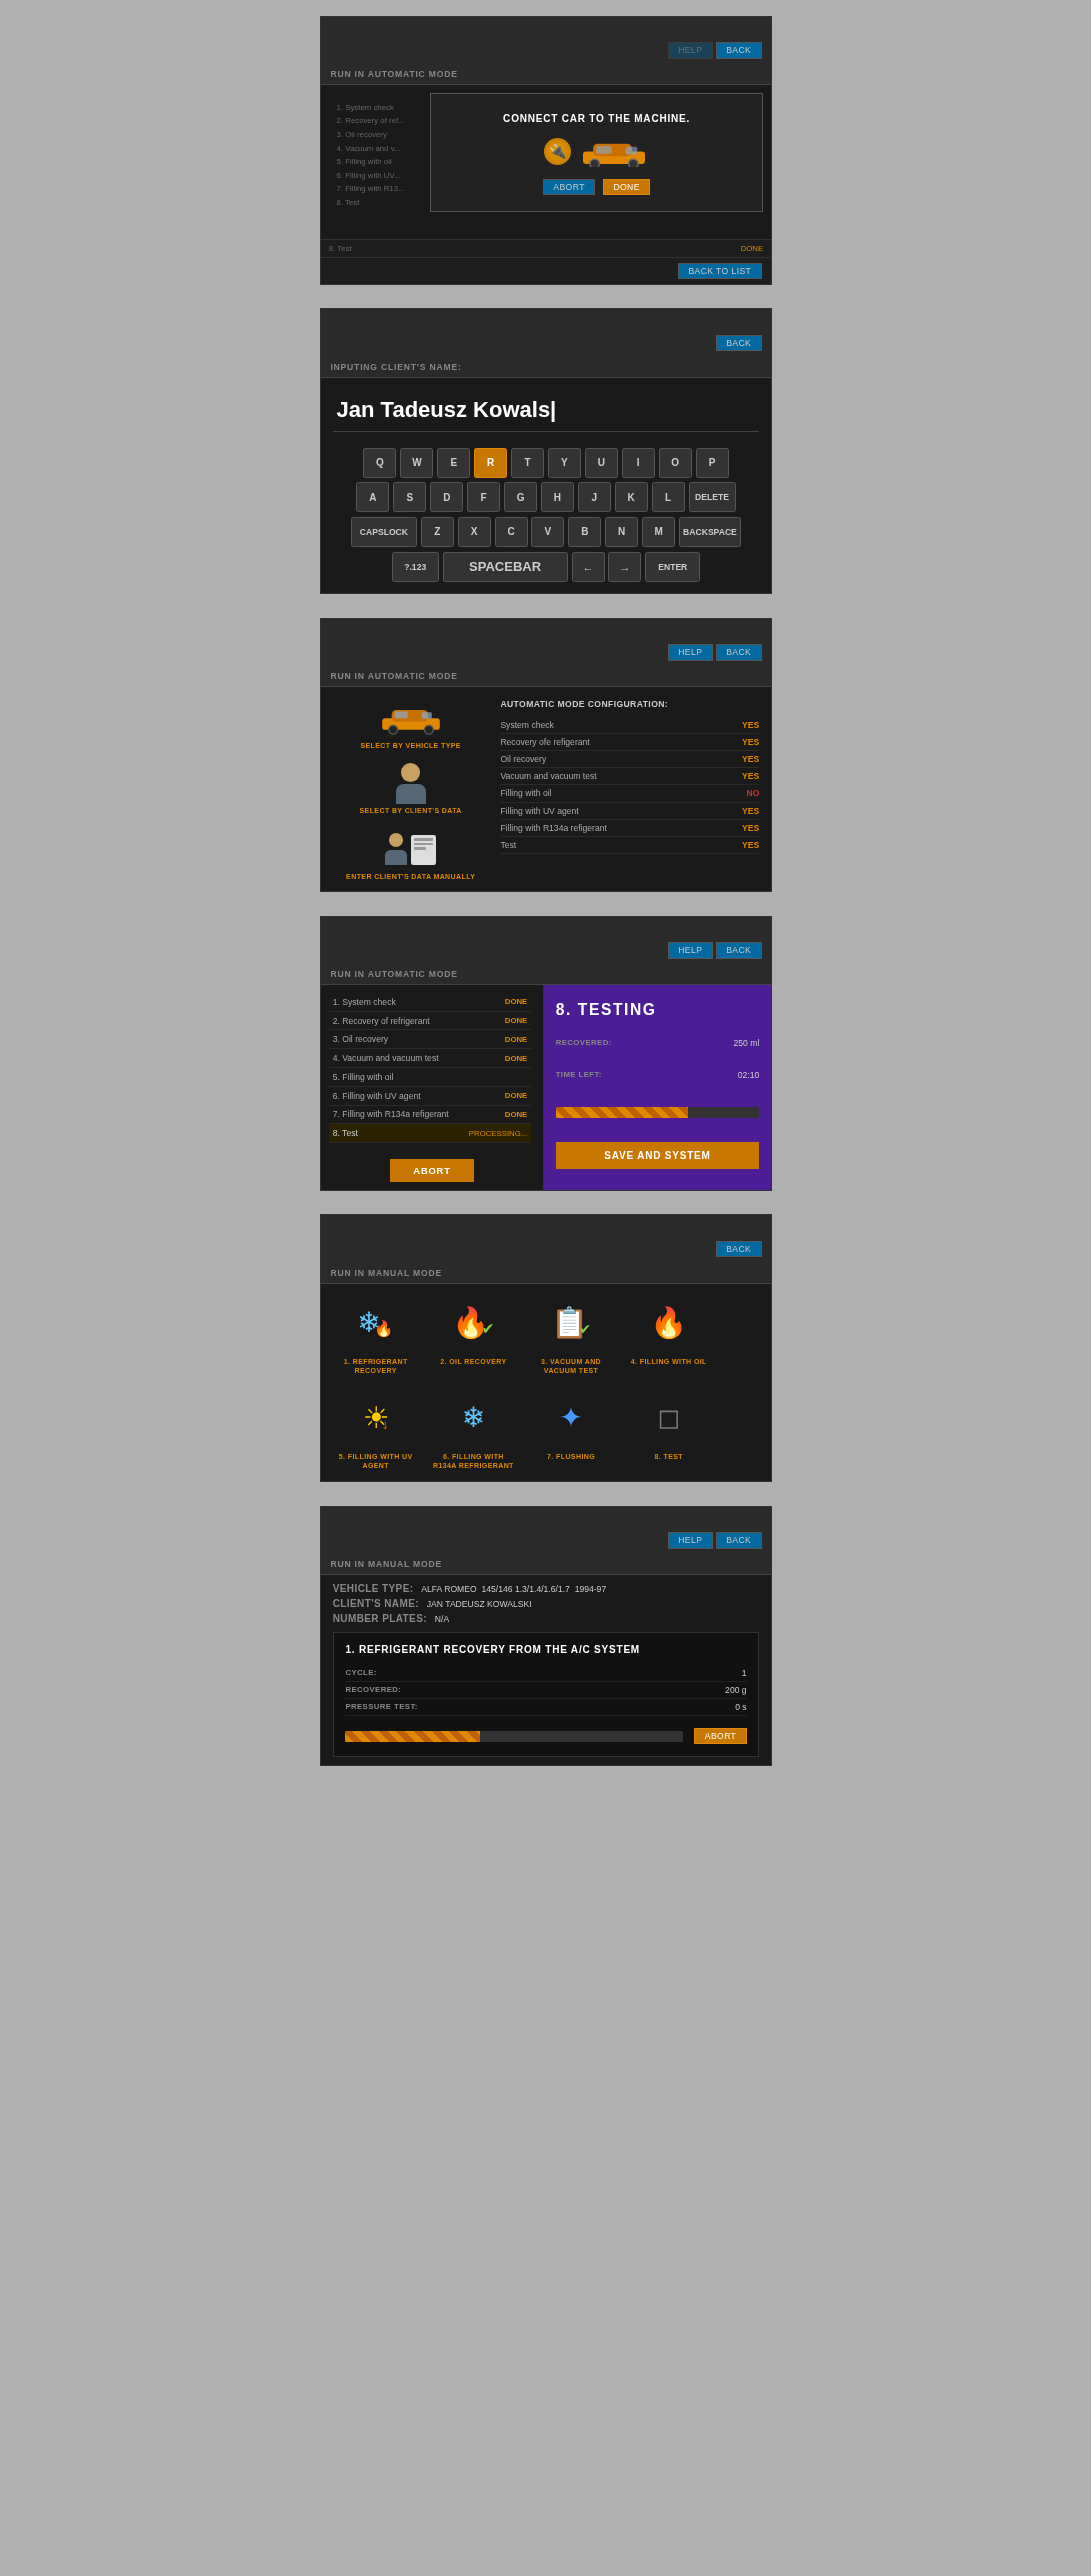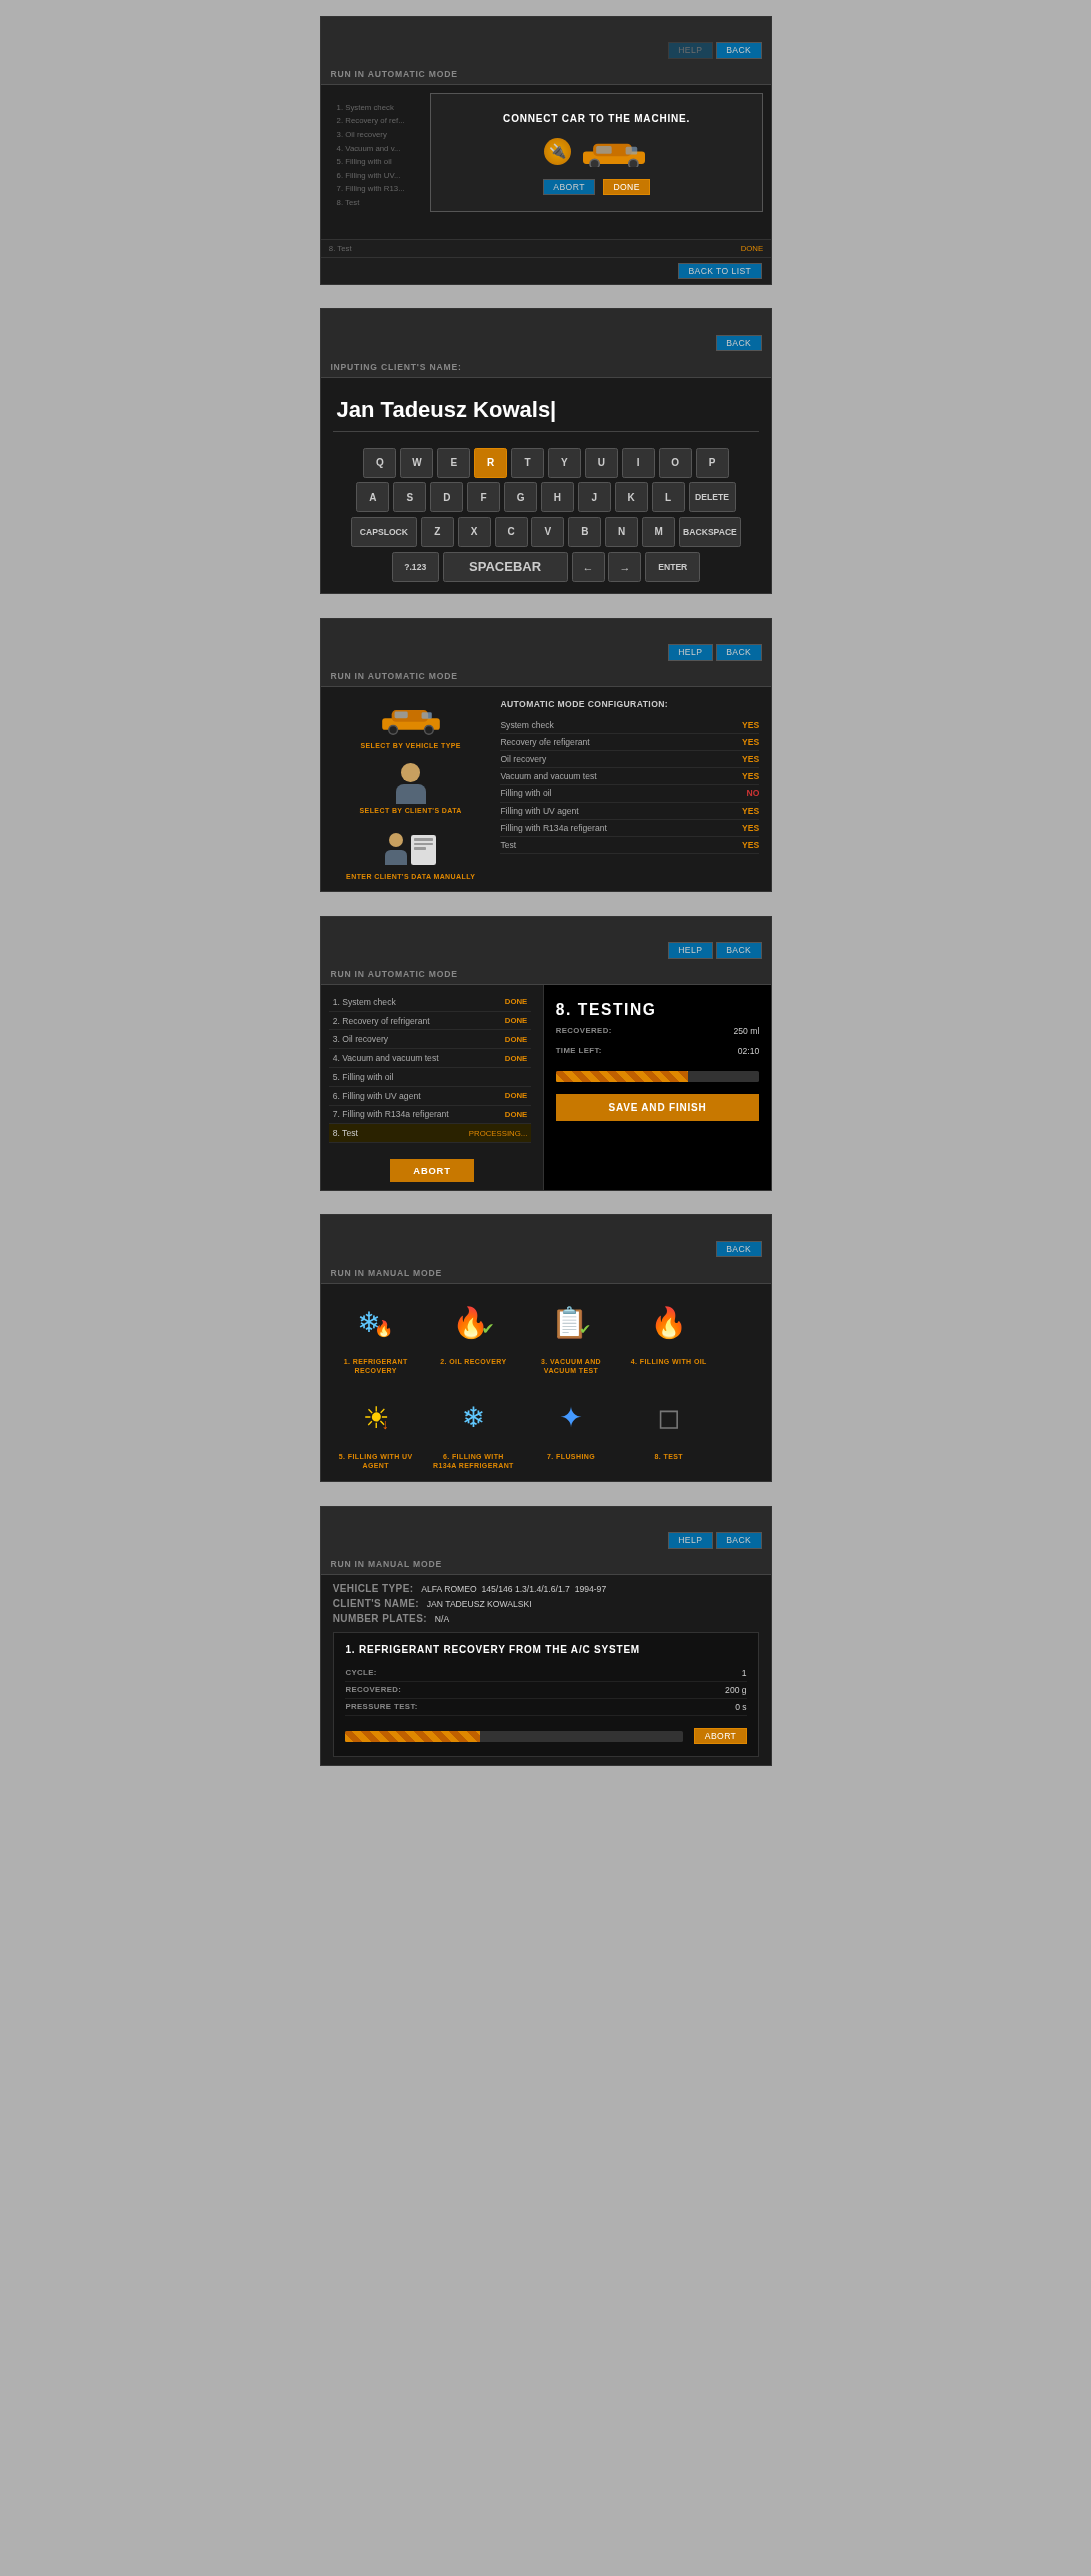--- a/index.html
+++ b/index.html
@@ -297,26 +297,26 @@
       border: none;
       padding: 6.2px 23.4px;
       font-size: 9.4px;
       font-weight: bold;
       cursor: pointer;
       letter-spacing: 0.8px;
     }
 
     .testing-panel {
       flex: 1;
-      background: #000000;
+      background: #4c1d95;
       border-left: 1.6px solid #333;
       padding: 15.6px 11.7px;
       display: flex;
       flex-direction: column;
-      gap: 5px;
+      gap: 17px;
     }
 
     .testing-title {
       color: #fff;
       font-size: 15.6px;
       font-weight: bold;
       letter-spacing: 1.6px;
     }
 
     .testing-row {
@@ -778,21 +778,21 @@
         <span class="testing-label">RECOVERED:</span>
         <span class="testing-value">250 ml</span>
       </div>
       <div class="testing-row">
         <span class="testing-label">TIME LEFT:</span>
         <span class="testing-value">02:10</span>
       </div>
       <div class="progress-bar-wrap">
         <div class="progress-bar-fill" style="width:65%"></div>
       </div>
-      <button class="save-finish-btn">SAVE AND FINISH</button>
+      <button class="save-finish-btn">SAVE AND SYSTEM</button>
     </div>
   </div>
 </div>
 
 <div class="panel panel5">
   <div class="panel-header">
     <span class="panel-title">RUN IN MANUAL MODE</span>
     <button class="btn">BACK</button>
   </div>
   <div class="panel5-content">

